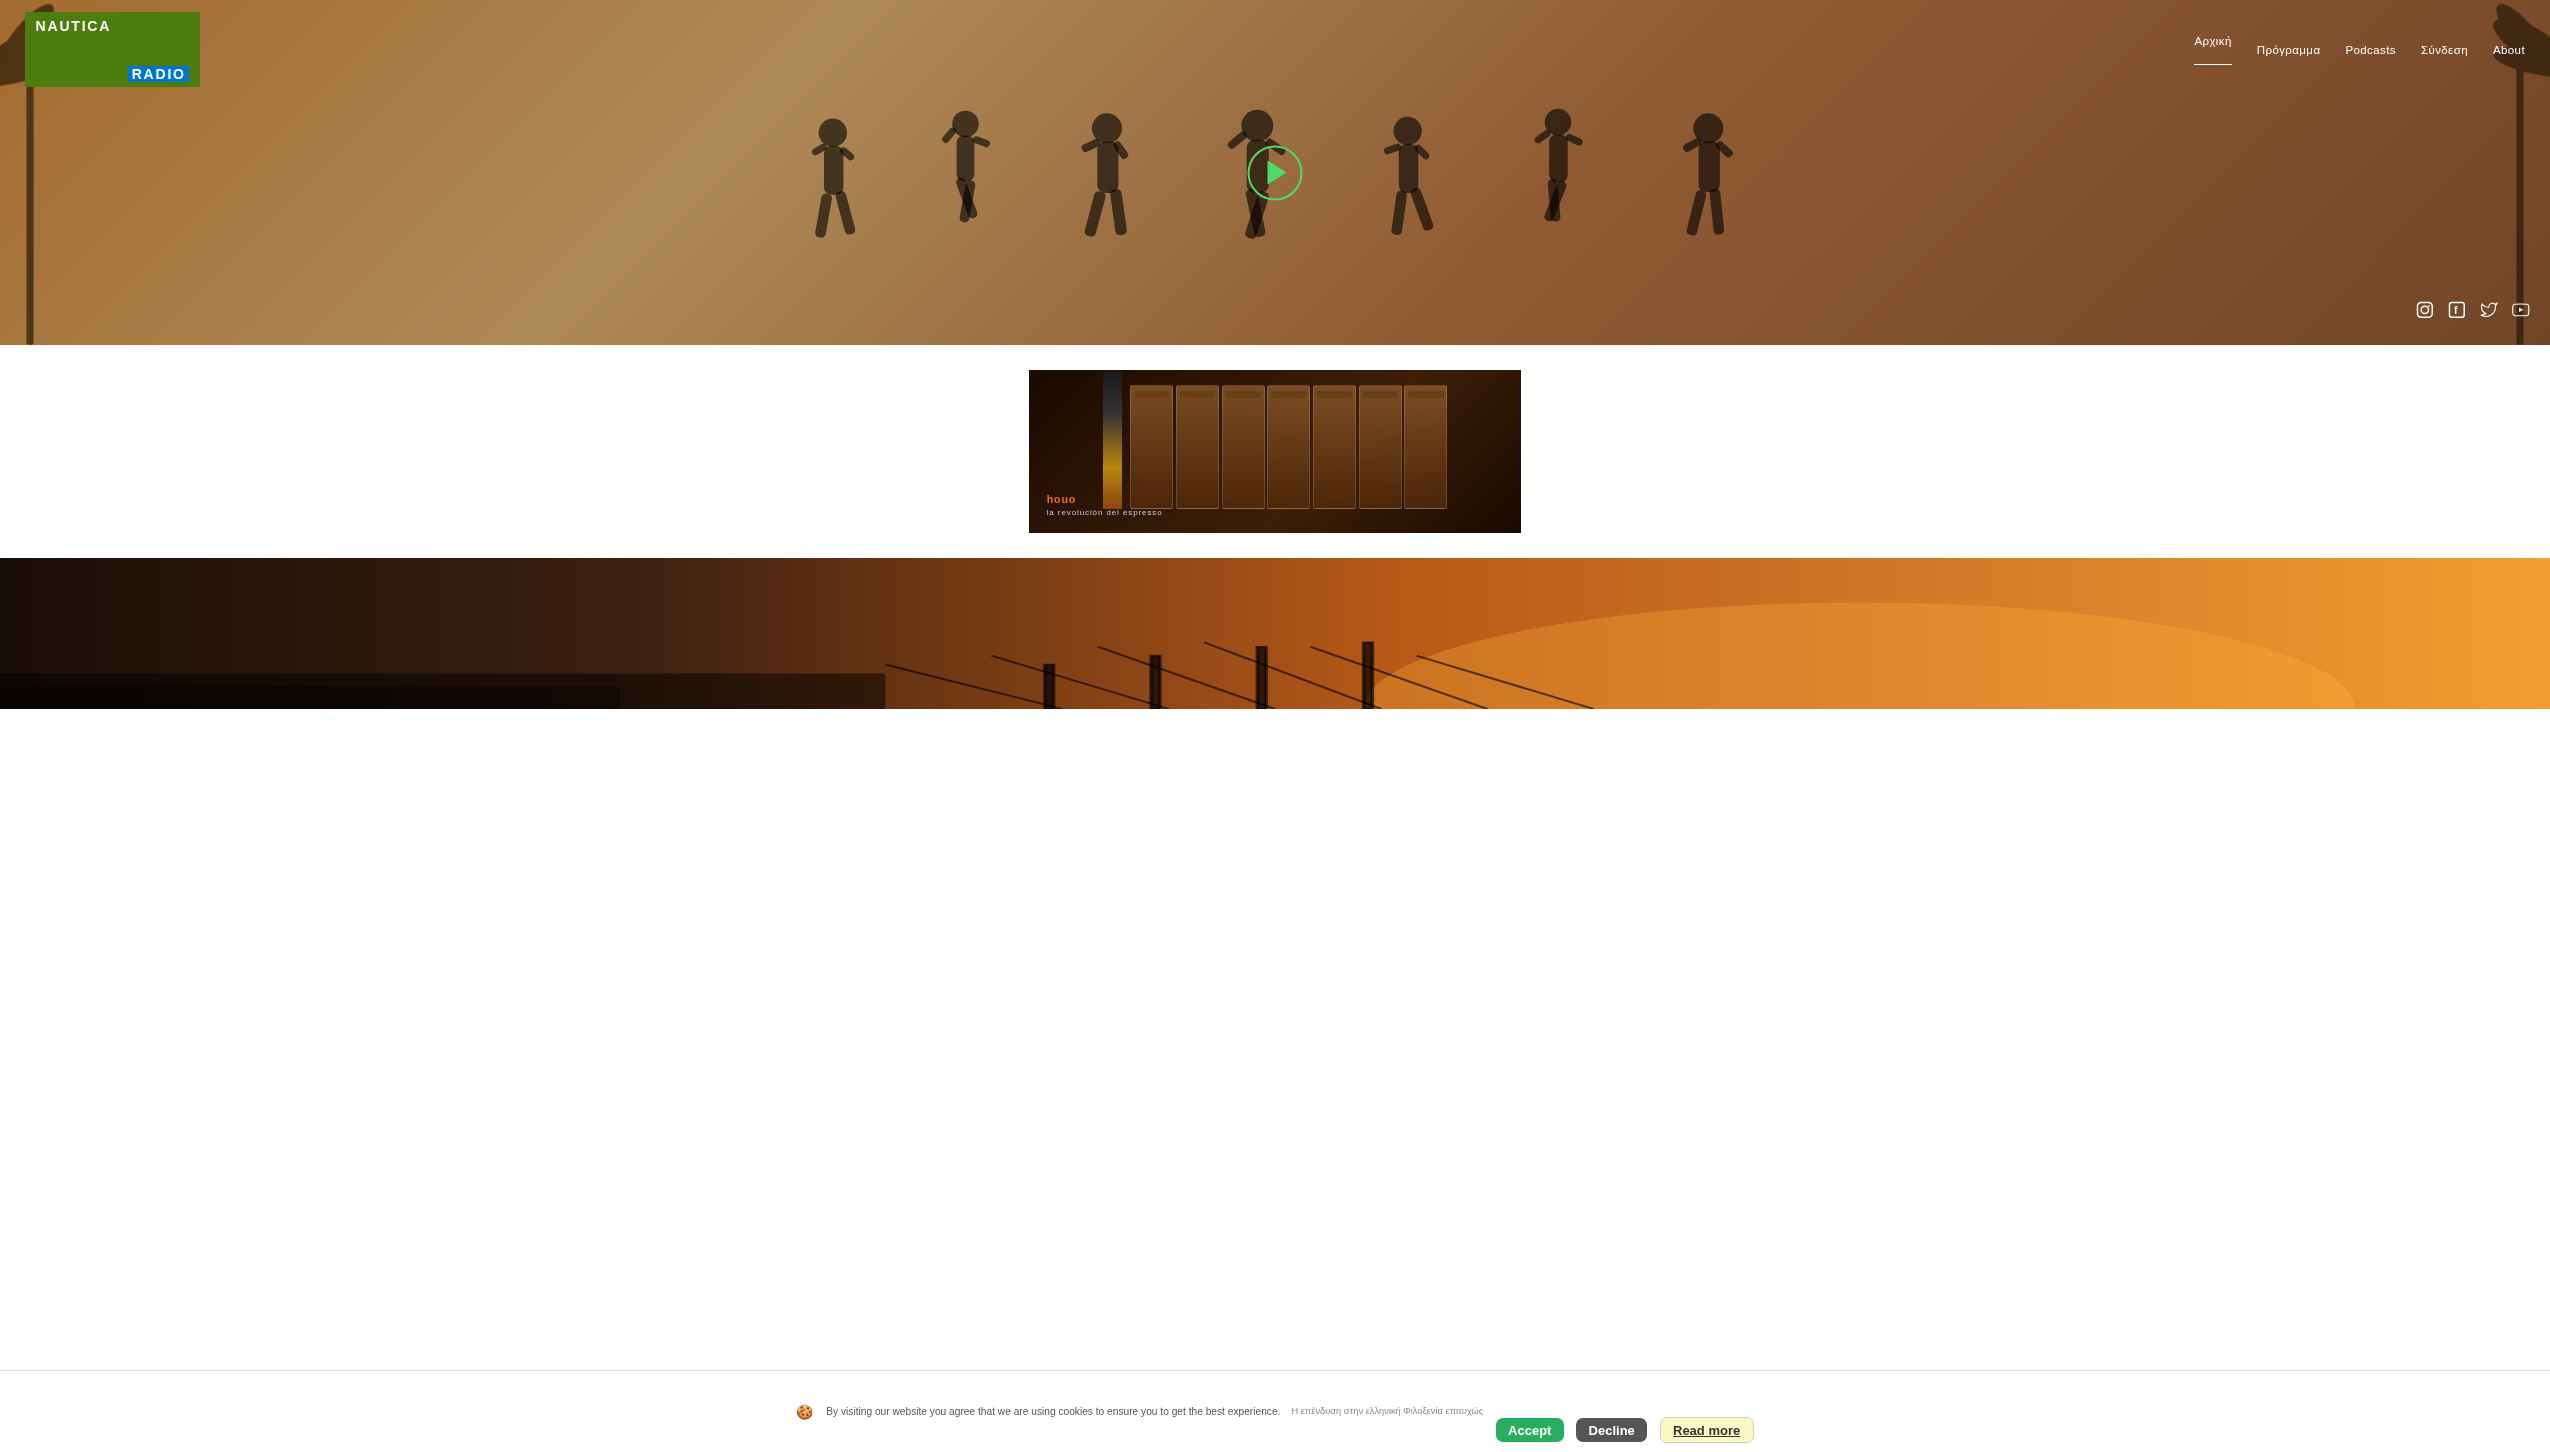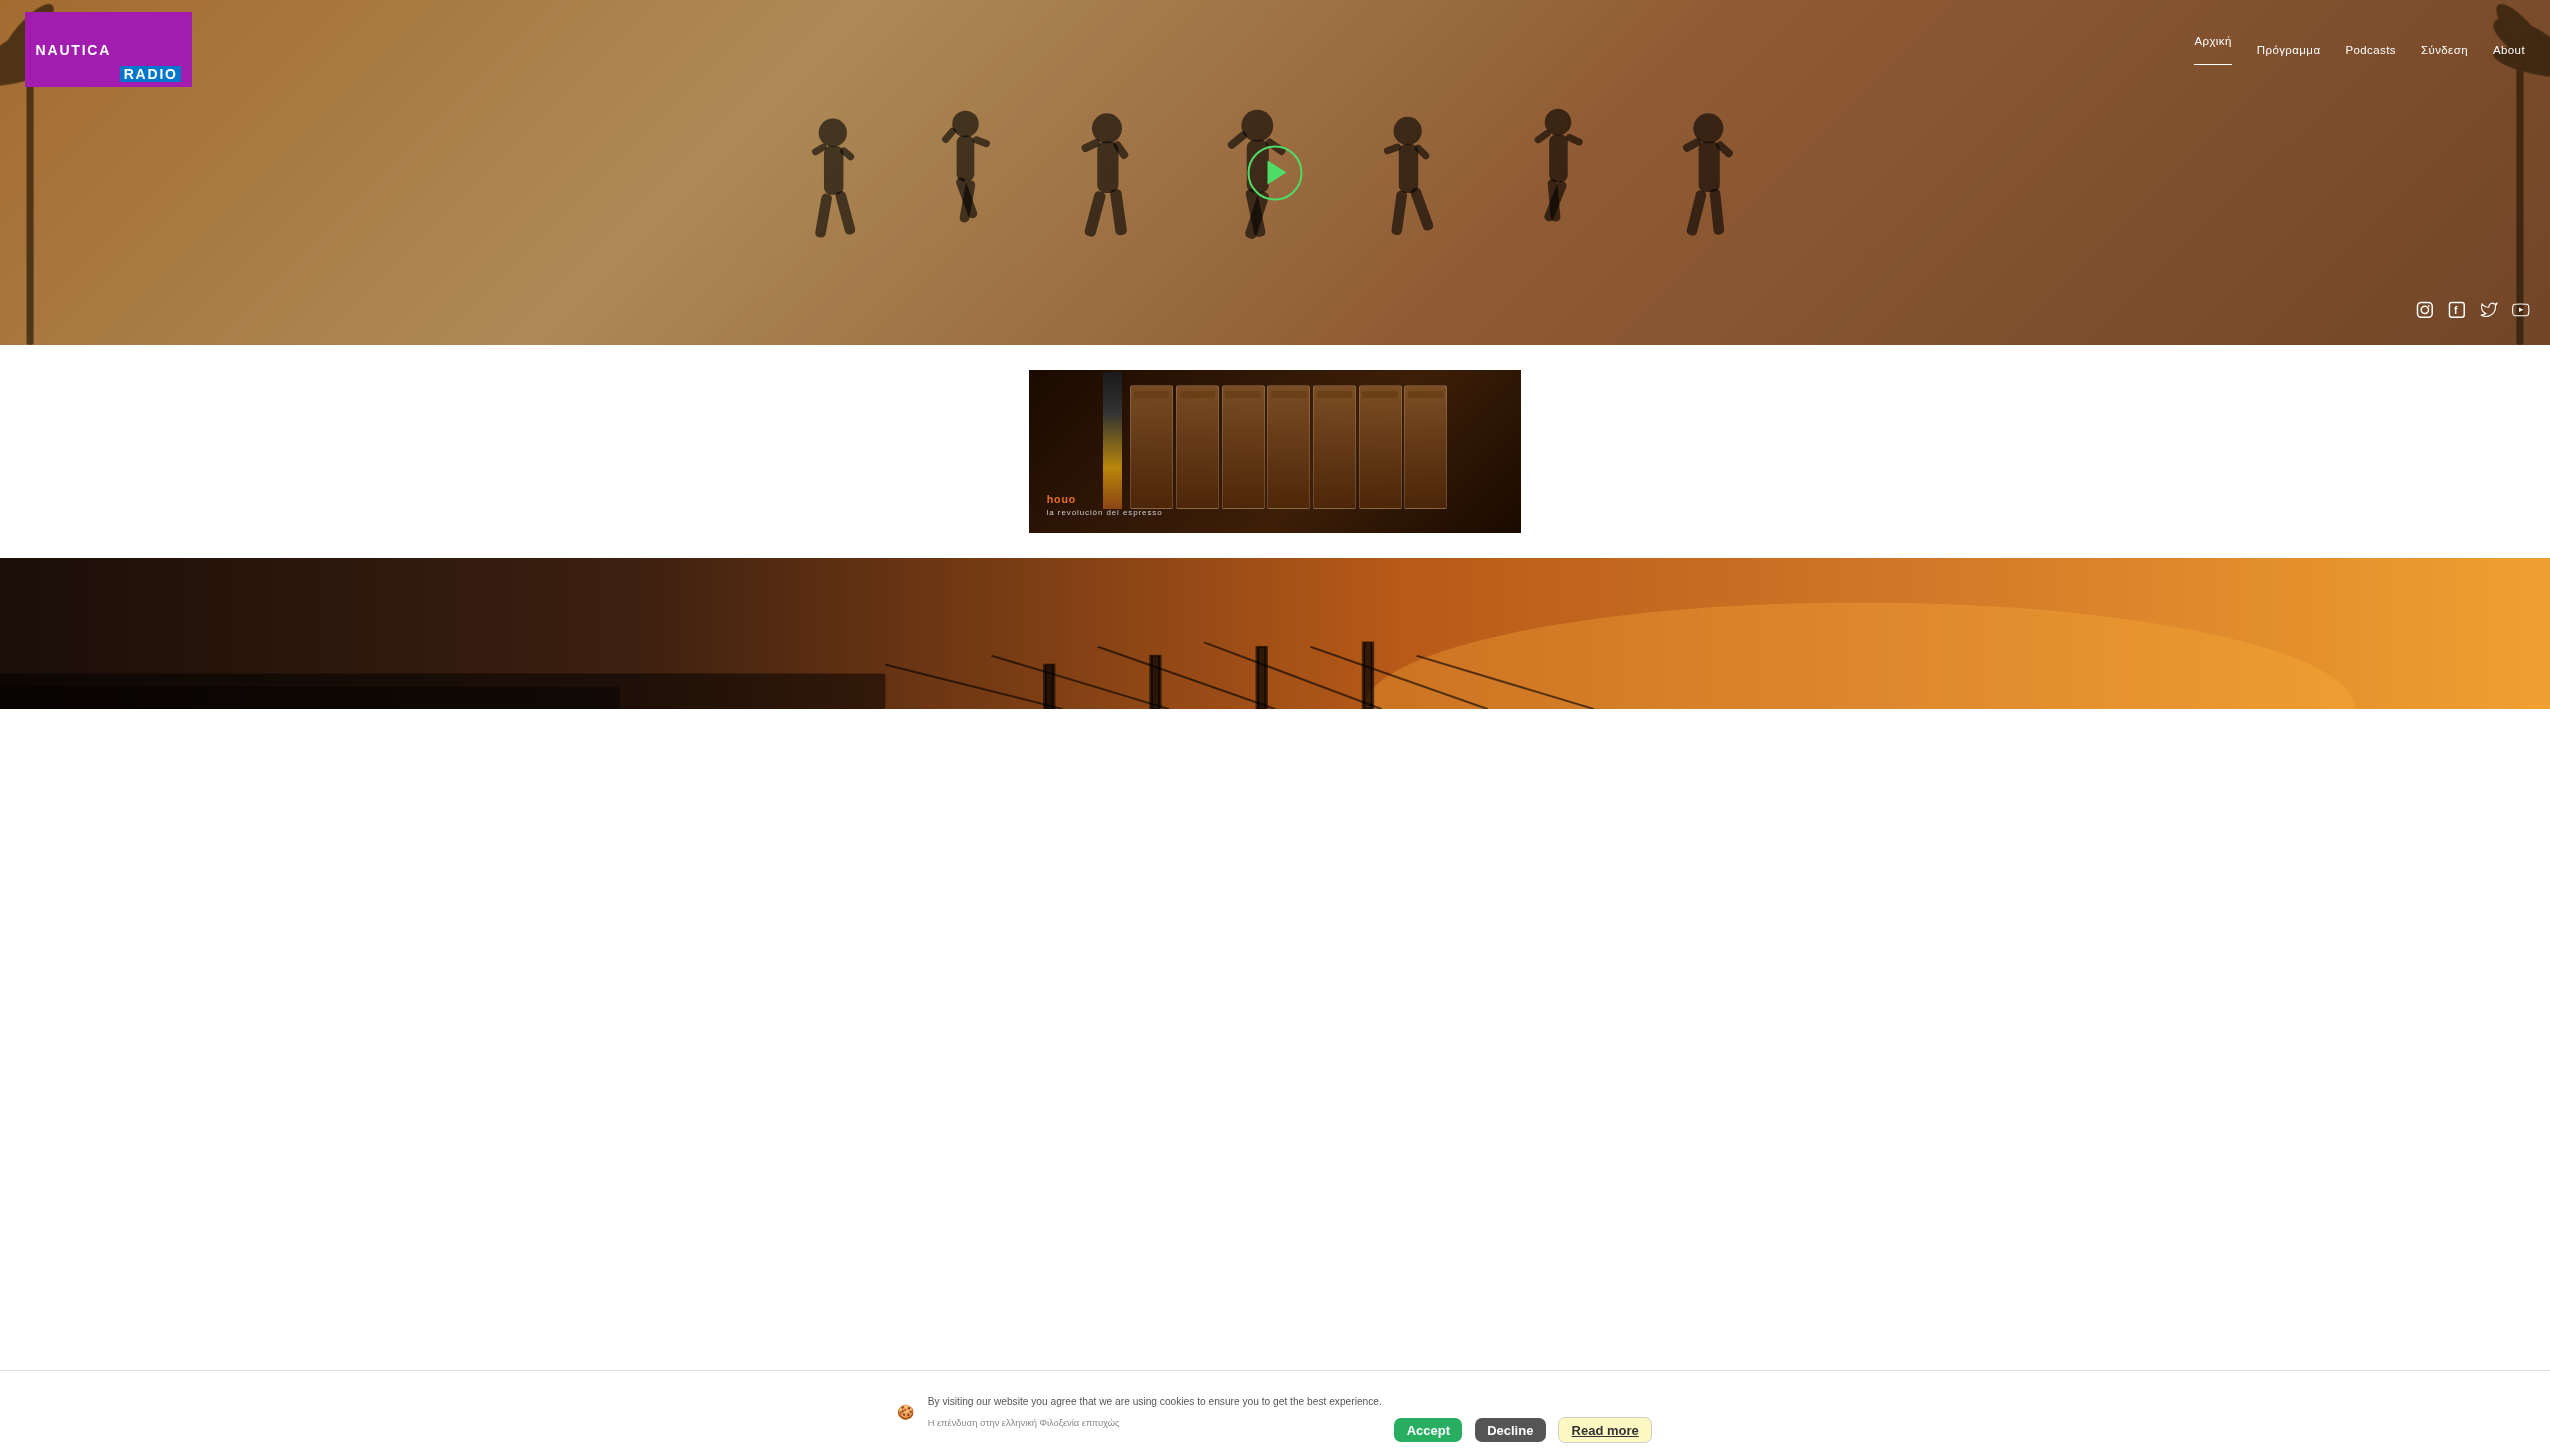--- a/index.html
+++ b/index.html
@@ -9,25 +9,24 @@
     header {
       position: absolute;
       top: 0; left: 0; right: 0;
       z-index: 100;
       display: flex;
       align-items: center;
       justify-content: space-between;
       padding: 12.4px 25px;
     }
     .logo-box {
-      background: #a21caf;
+      background: #4d7c0f;
       padding: 5.3px 10.6px;
       display: flex;
-      align-items: center;
-      gap: 9px;
+      gap: 17px;
     }
     .logo-nautica {
       color: #fff;
       font-size: 14px;
       font-weight: 700;
       letter-spacing: 1.8px;
       font-family: Arial, sans-serif;
     }
     .logo-radio {
       color: #fff;
@@ -421,21 +420,21 @@
       <rect x="770" y="95" width="5" height="75" fill="rgba(0,0,0,0.7)"></rect>
     </g>
 
     <rect x="0" y="130" width="500" height="40" fill="rgba(0,0,0,0.5)" rx="2"></rect>
     <rect x="0" y="145" width="350" height="25" fill="rgba(0,0,0,0.4)"></rect>
   </svg>
 </section>
 
 <div class="cookie-banner">
   <span class="cookie-icon">🍪</span>
-  <div style="display:flex; flex-direction:column; gap:11px;">
+  <div style="display:flex; flex-direction:row; gap:11px;">
     <span class="cookie-text">By visiting our website you agree that we are using cookies to ensure you to get the best experience.</span>
     <span class="cookie-sub">Η επένδυση στην ελληνική Φιλοξενία επιτυχώς</span>
   </div>
   <button class="cookie-btn cookie-accept">Accept</button>
   <button class="cookie-btn cookie-decline">Decline</button>
   <button class="cookie-btn cookie-read">Read more</button>
 </div>
 
 
 </body></html>

